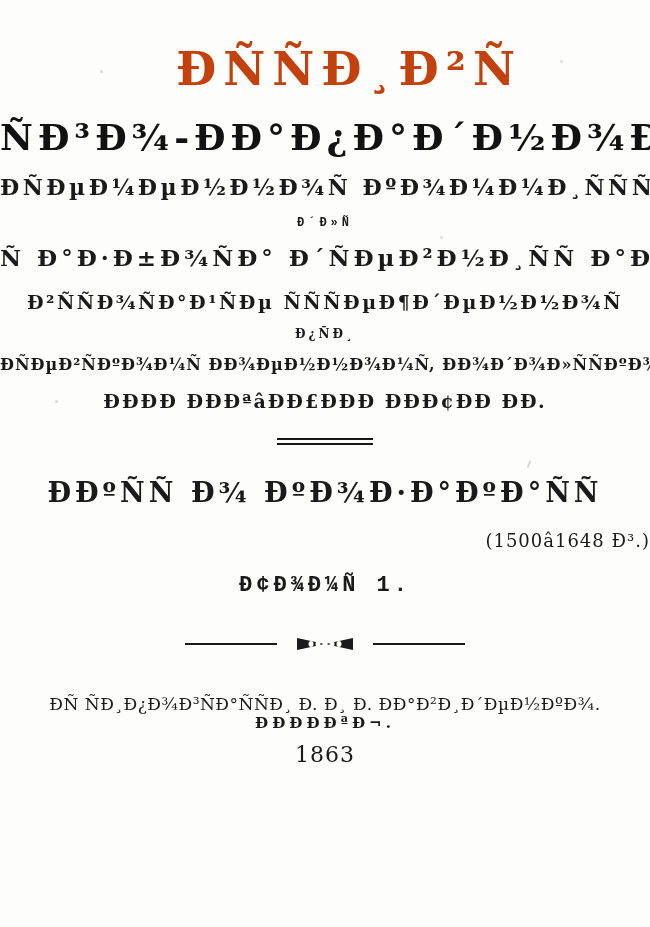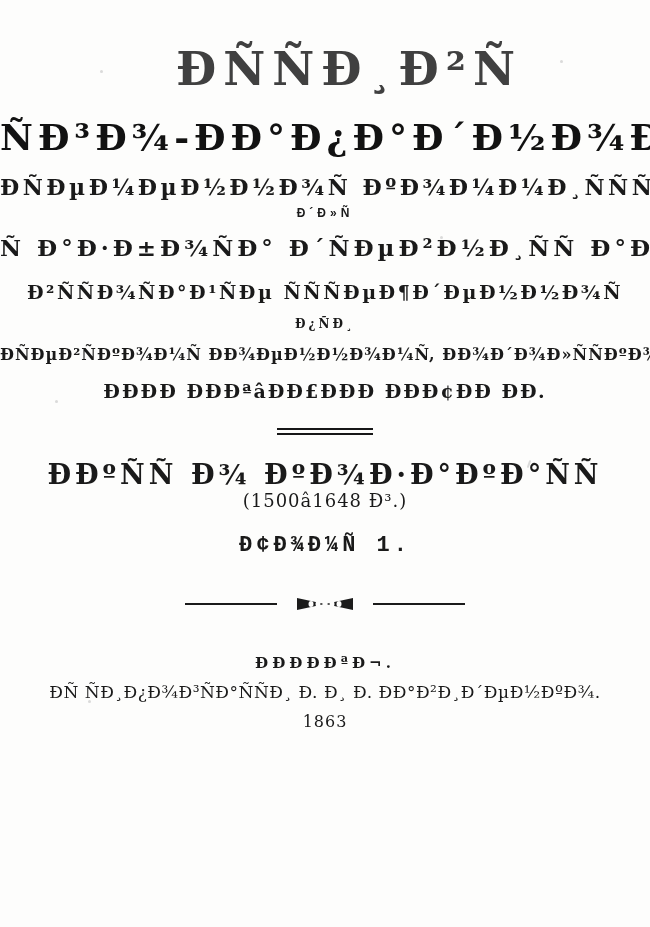--- a/index.html
+++ b/index.html
@@ -28,21 +28,21 @@
     white-space: nowrap;
   }
 
   
   .title-main {
     margin-top: 42px;
     font-size: 46px;
     font-weight: bold;
     letter-spacing: 7px;
     font-family: "DejaVu Serif", serif;
-    color: #404040;
+    color: #c2410c;
     padding-left: 48px;
   }
   
   .title-sub {
     margin-top: 20px;
     font-size: 36px;
     font-weight: bold;
     letter-spacing: 5px;
     font-family: "DejaVu Serif", serif;
     color: #121212;
@@ -55,25 +55,25 @@
     font-family: "DejaVu Serif", serif;
   }
   .med-caps-line {
     margin-top: 16px;
     font-size: 22px;
     font-weight: bold;
     letter-spacing: 3.5px;
     font-family: "DejaVu Serif", serif;
   }
   .tiny-caps-line {
-    margin-top: 6px;
+    margin-top: 16px;
     font-size: 12px;
     font-weight: bold;
     letter-spacing: 4px;
-    font-family: Liberation Sans, sans-serif;
+    font-family: Liberation Mono, monospace;
   }
   .med-caps-line2 {
     margin-top: 14px;
     font-size: 23px;
     font-weight: bold;
     letter-spacing: 4px;
     font-family: "DejaVu Serif", serif;
   }
   .line-vysoch {
     margin-top: 20px;
@@ -123,30 +123,32 @@
   .rule-double::after { bottom: 0; }
 
   .line-part {
     margin-top: 26px;
     font-size: 16px;
     font-weight: bold;
     letter-spacing: 2px;
     font-family: "DejaVu Serif", serif;
   }
   .line-acts {
-    margin-top: 24px;
+    margin-top: 32px;
     font-size: 27px;
     font-weight: bold;
     letter-spacing: 4px;
     font-family: "DejaVu Serif", serif;
   }
   .line-years {
+    margin-top: 22px;
     font-size: 18px;
     letter-spacing: 1px;
     font-family: "DejaVu Serif", serif;
+    text-align: right;
   }
   .line-tom {
     margin-top: 22px;
     font-size: 22px;
     font-weight: bold;
     letter-spacing: 4px;
     font-family: Liberation Mono, monospace;
   }
 
   
@@ -212,21 +214,21 @@
     font-family: "DejaVu Serif", serif;
   }
   .line-printer {
     margin-top: 10px;
     font-size: 17px;
     letter-spacing: 0.5px;
     font-family: "DejaVu Serif", serif;
   }
   .line-year {
     margin-top: 10px;
-    font-size: 16px;
+    font-size: 22px;
     letter-spacing: 1px;
     font-family: "DejaVu Serif", serif;
   }
 
   
   .speck {
     position: absolute;
     background: #bdbdbd;
     border-radius: 50%;
     opacity: 0.55;
@@ -283,19 +285,19 @@
       <div class="dots">
         <span></span>
           <span></span>
           <span></span>
           <span></span>
           <span></span>
       </div>
     </div>
 
     <div class="imprint">
+      <div class="line line-printer">ÐÑ ÑÐ¸Ð¿Ð¾Ð³ÑÐ°ÑÑÐ¸ Ð. Ð¸ Ð. ÐÐ°Ð²Ð¸Ð´ÐµÐ½ÐºÐ¾.</div>
       <div class="line line-place">ÐÐÐÐÐªÐ¬.</div>
-      <div class="line line-printer">ÐÑ ÑÐ¸Ð¿Ð¾Ð³ÑÐ°ÑÑÐ¸ Ð. Ð¸ Ð. ÐÐ°Ð²Ð¸Ð´ÐµÐ½ÐºÐ¾.</div>
       <div class="line line-year">1863</div>
     </div>
 
   </div>
 </div>
 
 </body></html>

